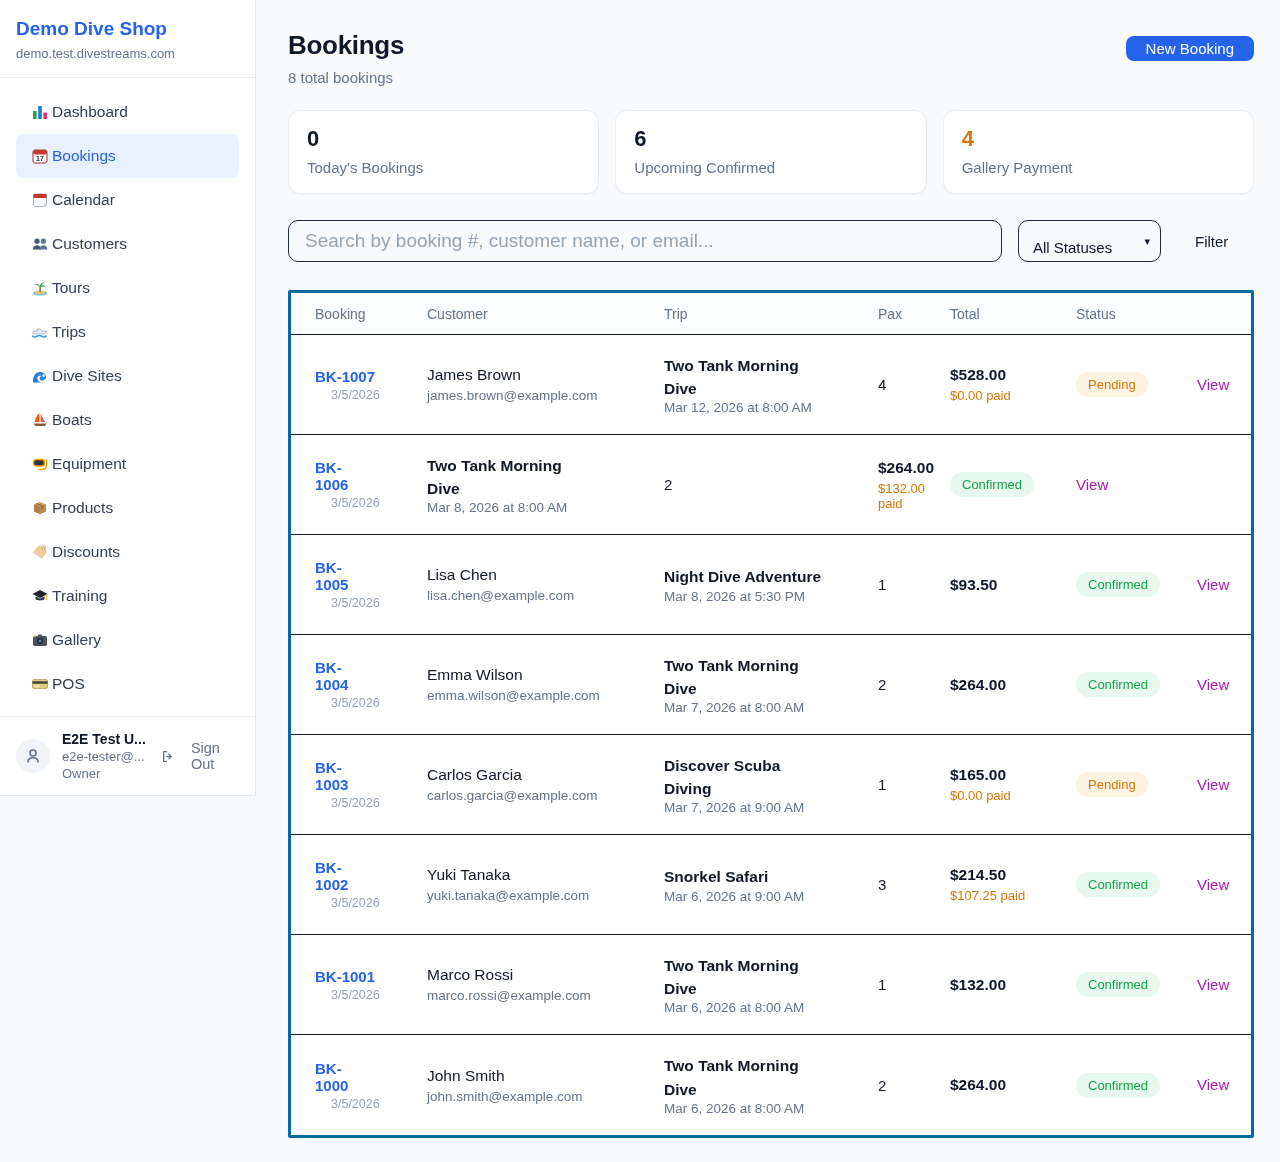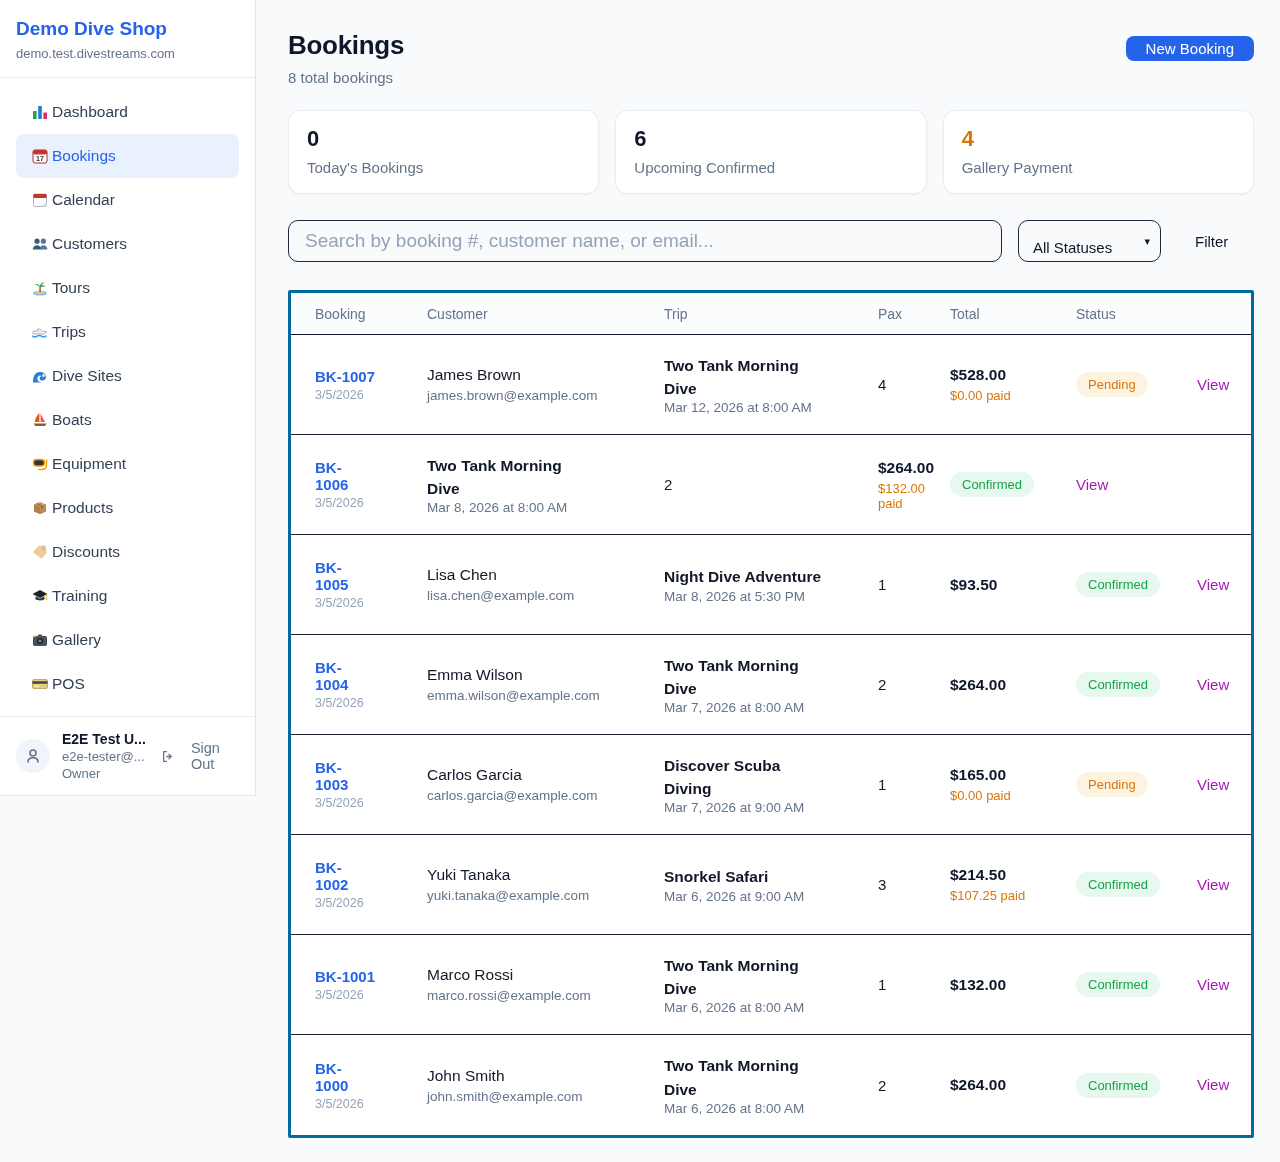--- a/index.html
+++ b/index.html
@@ -98,21 +98,21 @@
     color:#64748b; font-size:14px; font-weight:500;
   }
   .trow {
     display:grid; grid-template-columns:112px 237px 214px 72px 126px 121px 54px;
     padding-left:24px; min-height:100px; align-items:center;
     border-bottom:1px solid #16202e;
   }
   .trow:last-child { border-bottom:none; }
   .cell { padding-right:10px; }
   .bk-link { color:#2563eb; font-size:15px; font-weight:600; white-space:pre-line; text-decoration:none; cursor:pointer; display:block; }
-  .bk-date { color:#94a3b8; font-size:12.5px; margin-top:3px; }
+  .bk-date { color:#94a3b8; font-size:12.5px; margin-top:3px;margin-left:16px; }
   .cust-name { color:#111827; font-size:15.5px; font-weight:500; }
   .cust-email { color:#64748b; font-size:13.5px; margin-top:4px; }
   .trip-name { color:#111827; font-size:15.5px; font-weight:600; white-space:pre-line; line-height:1.5; }
   .trip-date { color:#64748b; font-size:13.5px; margin-top:0; }
   .col-pax { color:#111827; font-size:15px; }
   .total-amt { color:#0f172a; font-size:15.5px; font-weight:700; }
   .total-paid { font-size:13px; margin-top:4px; white-space:pre-line; }
   .badge {
     display:inline-block; font-size:13px; font-weight:500;
     padding:5px 12px; border-radius:999px;

